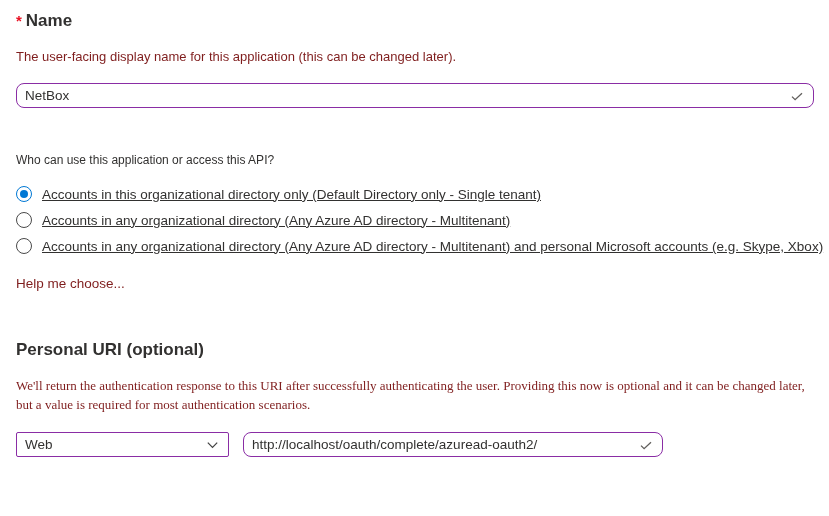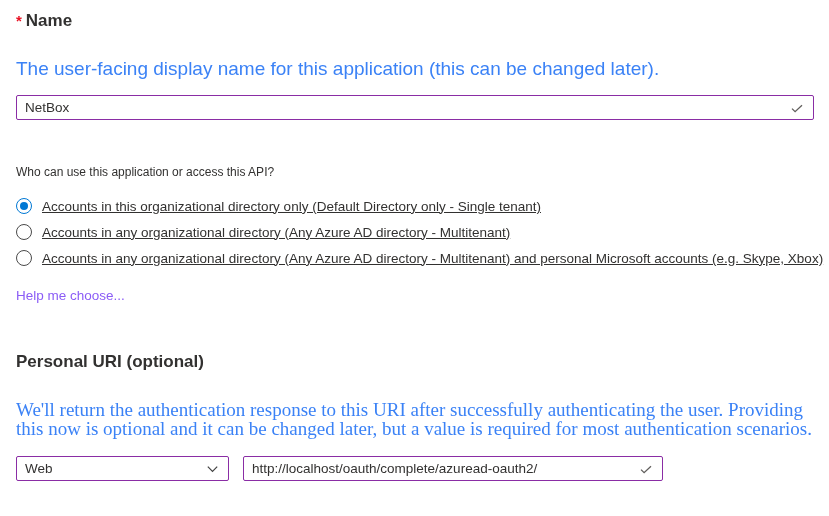--- a/index.html
+++ b/index.html
@@ -9,29 +9,29 @@
     height: 516px;
     background: #ffffff;
     font-family: "Liberation Sans", sans-serif;
     color: #323130;
     overflow: hidden;
   }
   .page { padding: 11px 15px 0 16px; }
 
   .section-title { font-size: 17px; font-weight: 700; color: #323130; line-height: 20px; }
   .required-marker { color: #e81123; margin-right: 4px; font-size: 15px; }
-  .desc { font-size: 19px; line-height: 19px; color: #3b82f6; margin-top: 28px; }
+  .desc { font-size: 13px; line-height: 19px; color: #7f1d1d; margin-top: 16px; }
 
   .field-wrap { position: relative; margin-top: 17px; }
   .field-wrap.name-field-wrap { width: 798px; }
   input.text-field {
     width: 100%;
     height: 25px;
     border: 1px solid #8a2da5;
-    border-radius: 2px;
+    border-radius: 8px;
     font-family: "Liberation Sans", sans-serif;
     font-size: 13.5px;
     color: #323130;
     padding: 0 28px 0 8px;
     outline: none;
     background: #fff;
   }
   .field-check {
     position: absolute;
     right: 9px;
@@ -60,21 +60,21 @@
     width: 8px; height: 8px;
     border-radius: 50%;
     background: #0078d4;
   }
   .radio-label { font-size: 13.5px; margin-left: 10px; white-space: nowrap; }
 
   .help-link {
     display: inline-block;
     margin-top: 17px;
     font-size: 13.5px;
-    color: #8b5cf6;
+    color: #7f1d1d;
     text-decoration: none;
     cursor: pointer;
   }
 
   .section3 { margin-top: 48px; }
   .section3 .desc { max-width: 800px; font-family: Liberation Serif, serif; }
 
   .uri-row { display: flex; align-items: center; margin-top: 18px; gap: 14px; }
   .dropdown {
     position: relative;

